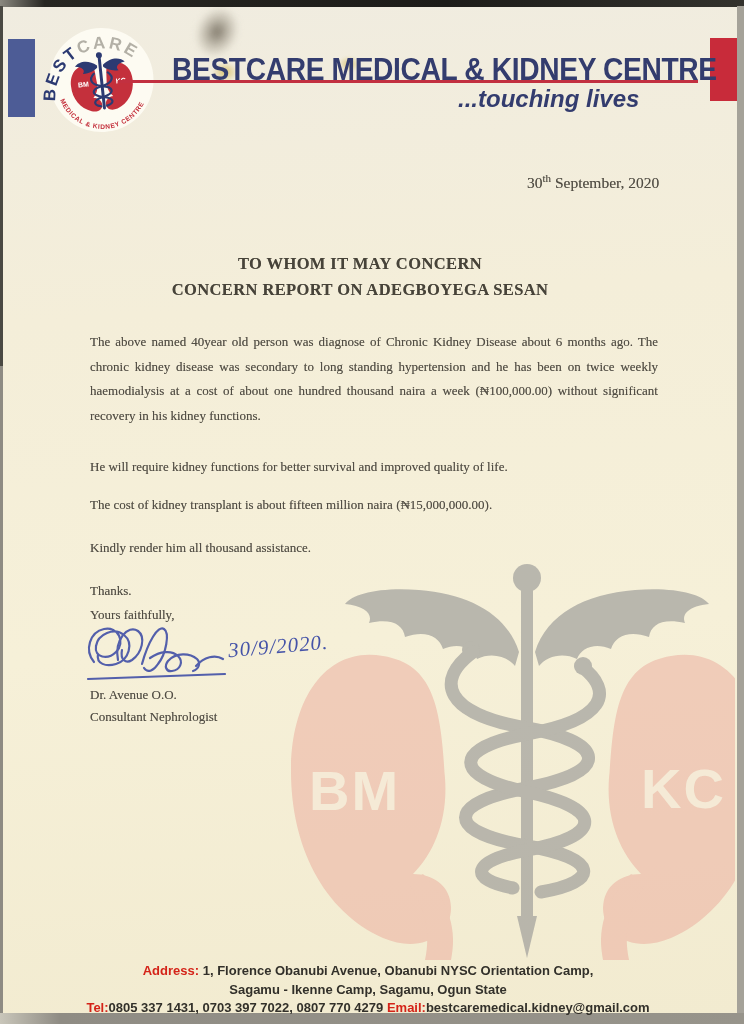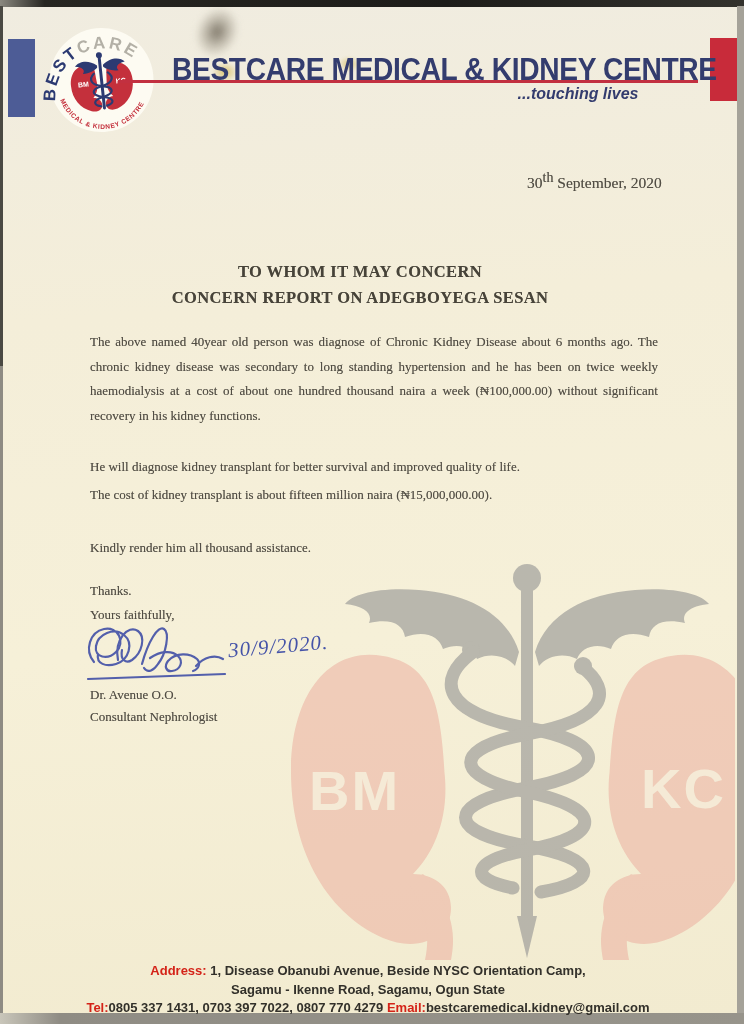--- a/index.html
+++ b/index.html
@@ -23,31 +23,31 @@
           background:radial-gradient(closest-side,rgba(208,176,52,.55),rgba(208,176,52,0));filter:blur(1px);}
 
   
   .blue-rect{position:absolute;left:8px;top:39px;width:27px;height:78px;background:#4d5c96;}
   .red-rect{position:absolute;left:710px;top:38px;width:27px;height:63px;background:#c82b3a;}
   .logo{position:absolute;left:40px;top:18px;width:124px;height:114px;transform:rotate(-6deg);}
   .org-title{position:absolute;left:172px;top:51px;font-family:"Liberation Sans",sans-serif;
              font-weight:bold;font-size:32px;letter-spacing:-.4px;color:#333c6e;white-space:nowrap;
              transform:scaleX(.88);transform-origin:0 0;}
   .red-line{position:absolute;left:118px;top:80px;width:580px;height:3px;background:#c23040;}
-  .tagline{position:absolute;left:458px;top:85px;width:240px;text-align:center;
+  .tagline{position:absolute;left:458px;top:85px;width:240px;text-align:left;
            font-family:"Liberation Sans",sans-serif;font-style:italic;font-weight:bold;
-           font-size:16px;color:#333c6e;}
+           font-size:24px;color:#333c6e;}
 
   
   .txt{position:absolute;color:#524e45;font-size:13px;line-height:24px;
        text-shadow:0 0 .4px rgba(82,78,69,.55);}
   .date-line{left:527px;top:166px;font-size:15.5px;}
-  .date-line sup{font-size:14px;}
+  .date-line sup{font-size:11px;}
   .subject{left:75px;top:252px;width:570px;text-align:center;font-weight:bold;
-           color:#474339;letter-spacing:.4px;font-size:16.5px;line-height:24px;margin-top:8px;}
+           color:#474339;letter-spacing:.4px;font-size:16.5px;line-height:24px;}
   .subject div{margin-bottom:2px;}
   .para{left:90px;width:568px;}
   .just{text-align:justify;line-height:24.5px;}
   .sig-block{left:90px;top:684px;line-height:22px;}
 
   
   .sig-wrap{position:absolute;left:84px;top:616px;width:260px;height:76px;z-index:3;}
   .sig-date{position:absolute;left:144px;top:18px;font-style:italic;font-size:21px;
             letter-spacing:1px;color:#4553a8;transform:rotate(-5deg);white-space:nowrap;
             font-family:"Liberation Serif",serif;}
@@ -142,22 +142,22 @@
     <div class="tagline">...touching lives</div>
 
     <div class="txt date-line"><span>30</span><sup>th</sup><span> September, 2020</span></div>
 
     <div class="txt subject">
       <div>TO WHOM IT MAY CONCERN</div>
       <div>CONCERN REPORT ON ADEGBOYEGA SESAN</div>
     </div>
 
     <div class="txt para just" style="top:330px">The above named 40year old person was diagnose of Chronic Kidney Disease about 6 months ago. The chronic kidney disease was secondary to long standing hypertension and he has been on twice weekly haemodialysis at a cost of about one hundred thousand naira a week (₦100,000.00) without significant recovery in his kidney functions.</div>
-    <div class="txt para" style="top:455px">He will diagnose kidney transplant for better survival and improved quality of life.</div>
-    <div class="txt para" style="top:483px">The cost of kidney transplant is about fifteen million naira (₦15,000,000.00).</div>
+    <div class="txt para" style="top:455px">He will require kidney functions for better survival and improved quality of life.</div>
+    <div class="txt para" style="top:493px">The cost of kidney transplant is about fifteen million naira (₦15,000,000.00).</div>
     <div class="txt para" style="top:536px">Kindly render him all thousand assistance.</div>
     <div class="txt para" style="top:579px">Thanks.</div>
     <div class="txt para" style="top:603px">Yours faithfully,</div>
 
     <div class="sig-wrap">
       <svg width="260" height="76" viewBox="0 0 260 76">
         <g fill="none" stroke="#4553a8" stroke-width="2.2" stroke-linecap="round" opacity=".92">
           <path d="M10 46 C 0 34 6 16 20 13 C 34 10 42 26 32 36 C 24 44 10 42 12 30 C 14 18 30 11 40 19 C 50 27 45 44 32 48 C 22 51 12 48 14 38"></path>
           <path d="M34 44 C 30 24 44 8 54 15 C 62 21 58 37 48 44 C 42 48 36 44 38 34"></path>
           <path d="M58 48 C 64 26 74 9 80 13 C 86 17 82 38 74 48 C 70 54 64 58 60 52"></path>
@@ -170,23 +170,23 @@
     </div>
 
     <div class="txt sig-block">
       <div>Dr. Avenue O.O.</div>
       <div>Consultant Nephrologist</div>
     </div>
 
     <div class="footer">
       <div>
         <span class="flabel">Address:</span>
-        <span>1, Disease Obanubi Avenue, Beside NYSC Orientation Camp,</span>
+        <span>1, Florence Obanubi Avenue, Obanubi NYSC Orientation Camp,</span>
       </div>
-      <div>Sagamu - Ikenne Road, Sagamu, Ogun State</div>
+      <div>Sagamu - Ikenne Camp, Sagamu, Ogun State</div>
       <div>
         <span class="flabel">Tel:</span><span class="ftel">0805 337 1431, 0703 397 7022, 0807 770 4279</span>
         <span class="flabel">Email:</span><span>bestcaremedical.kidney@gmail.com</span>
       </div>
     </div>
   </div>
 
   <div class="crease"></div>
   <div class="stain1"></div>
   <div class="stain2"></div>

